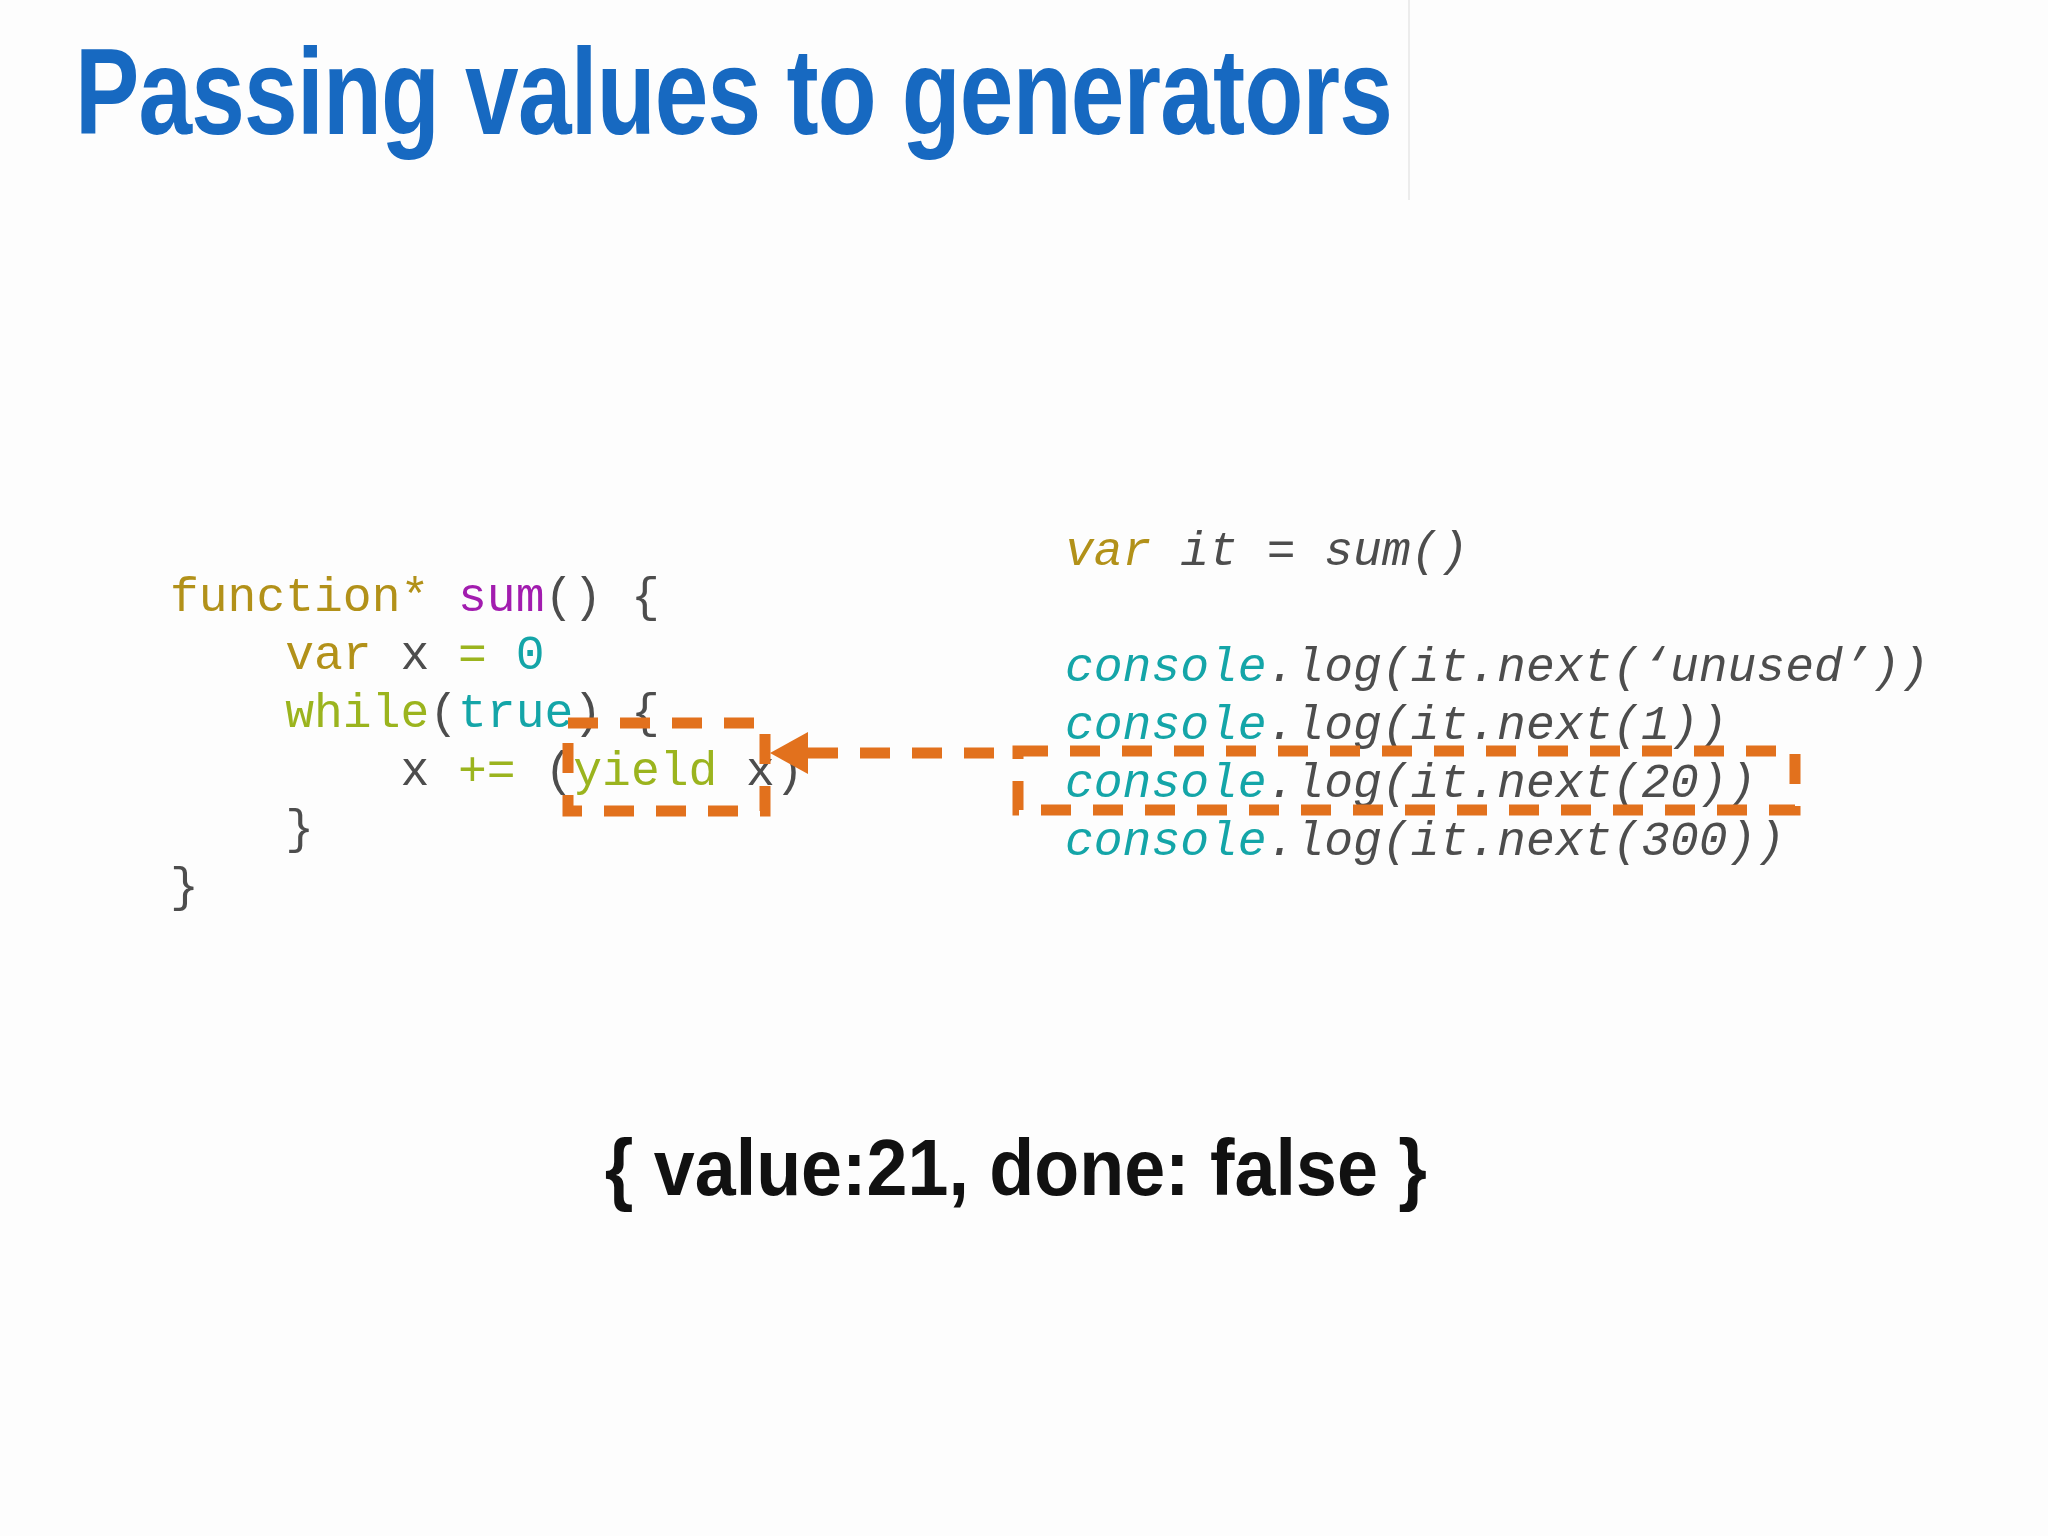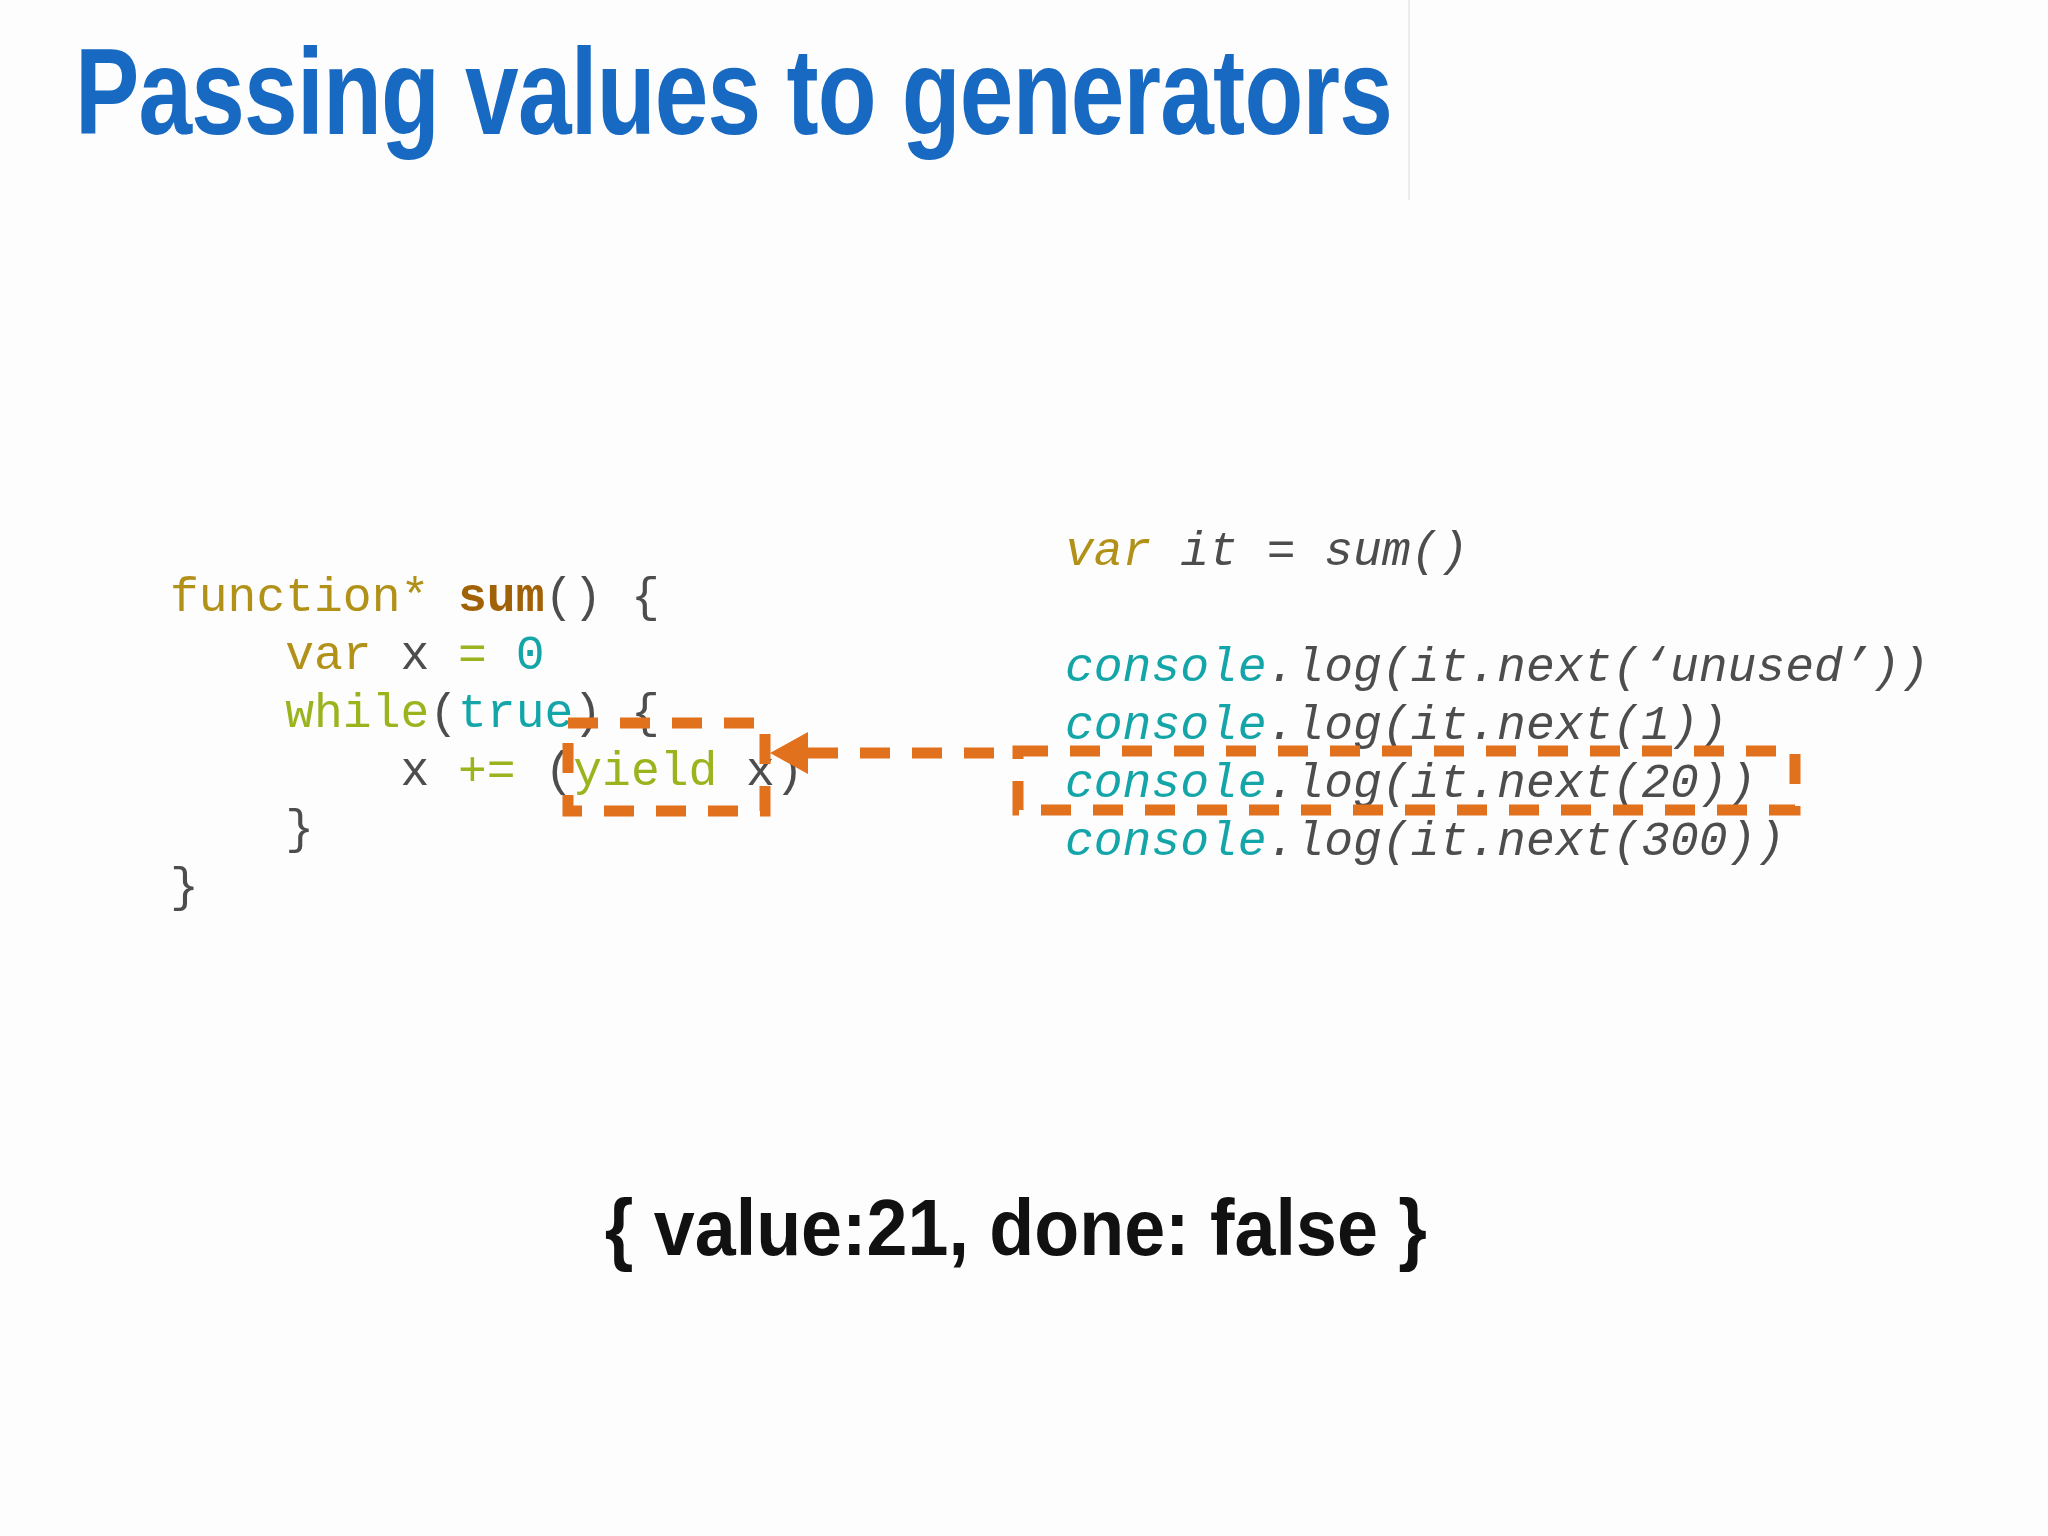--- a/index.html
+++ b/index.html
@@ -51,21 +51,21 @@
     white-space: pre;
     color: #4d4d4d;
   }
   .code-left  { left: 170px;  top: 569px; }
   .code-right { left: 1065px; top: 523px; font-style: italic; }
 
   .code .line { height: 58px; }
 
   .tok-plain { color: #4d4d4d; }
   .tok-gold  { color: #b29119; }
-  .tok-blue  { color: #a16207; font-weight: bold; }
+  .tok-blue  { color: #a21caf; font-weight: normal; }
   .tok-green { color: #9bb41e; }
   .tok-teal  { color: #14a5a8; }
 
   
   .annot-svg {
     position: absolute;
     left: 540px;
     top: 700px;
     width: 1320px;
     height: 132px;
@@ -77,21 +77,21 @@
     stroke: #e2711d;
     stroke-width: 11;
     stroke-dasharray: 30 22;
   }
   .annot-fill { fill: #e2711d; }
 
   
   .result-wrap {
     position: absolute;
     left: 0;
-    top: 1178px;
+    top: 1118px;
     width: 2032px;
     text-align: center;
   }
   .result-text {
     display: inline-block;
     font-family: "Liberation Sans", sans-serif;
     font-weight: bold;
     font-size: 80px;
     line-height: 1.25;
     color: #111111;

